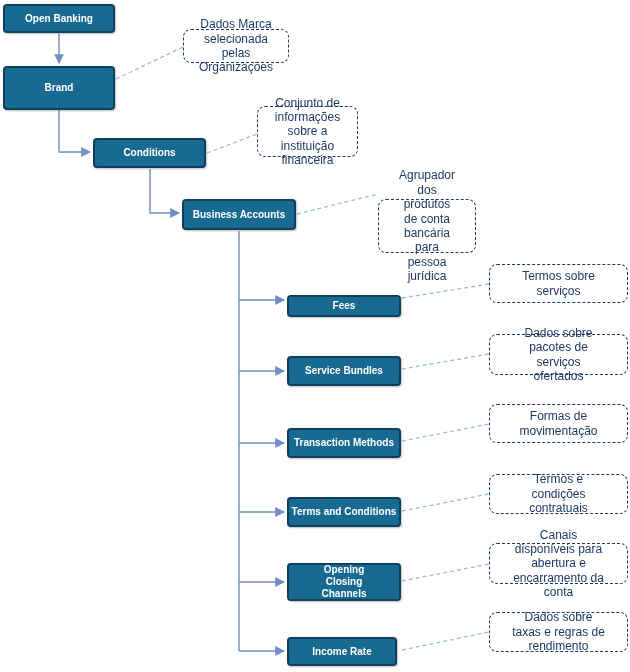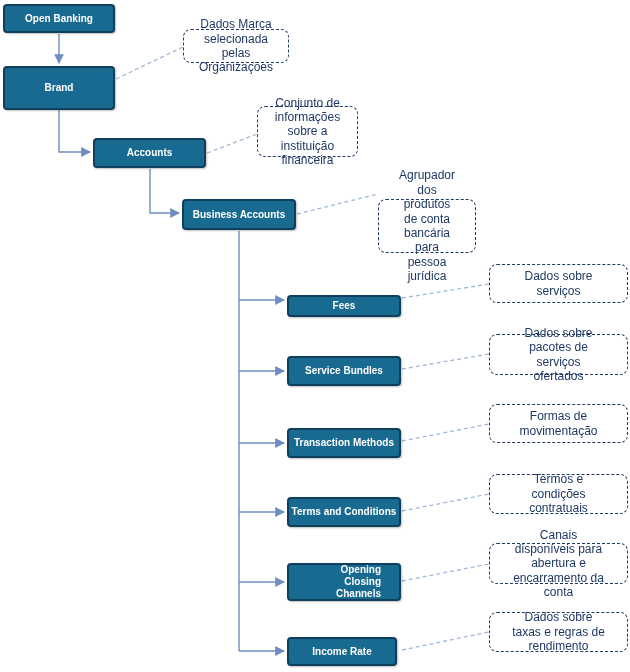--- a/index.html
+++ b/index.html
@@ -19,21 +19,21 @@
   #overlay .solid{stroke:var(--solid-connector);stroke-width:1.4;fill:none;}
   #overlay .dashed{stroke:var(--dashed-connector);stroke-width:1.3;fill:none;stroke-dasharray:4 3;}
   #overlay marker path{fill:var(--solid-connector);}
   .node{
     position:absolute;z-index:1;box-sizing:border-box;
     background:var(--node-fill);border:2px solid var(--node-border);border-radius:4px;
     color:var(--node-text);font-weight:bold;font-size:10px;line-height:1.2;
     display:flex;align-items:center;justify-content:center;text-align:center;
     white-space:nowrap;box-shadow:1px 1px 2px rgba(0,0,0,0.25);
   }
-  .node.wrap{white-space:normal;padding:0 18px;text-align:right;}
+  .node.wrap{white-space:normal;padding:0 18px;}
   .note{
     position:absolute;z-index:1;box-sizing:border-box;
     background:var(--background);border:1px dashed var(--note-border);border-radius:8px;
     color:var(--note-text);font-size:12px;line-height:1.2;
     display:flex;align-items:center;justify-content:center;text-align:center;
     padding:2px 21px;
   }
 </style>
 </head>
 <body>
@@ -69,21 +69,21 @@
     <path class="dashed" d="M402 650 L489 632"></path>
   </svg>
 
   <div class="node" style="left:3px;top:4px;width:112px;height:29px;">
     <span>Open Banking</span>
   </div>
   <div class="node" style="left:3px;top:66px;width:112px;height:44px;">
     <span>Brand</span>
   </div>
   <div class="node" style="left:93px;top:138px;width:113px;height:30px;">
-    <span>Accounts</span>
+    <span>Conditions</span>
   </div>
   <div class="node" style="left:182px;top:199px;width:114px;height:31px;">
     <span>Business Accounts</span>
   </div>
   <div class="node" style="left:287px;top:295px;width:114px;height:22px;">
     <span>Fees</span>
   </div>
   <div class="node" style="left:287px;top:356px;width:114px;height:30px;">
     <span>Service Bundles</span>
   </div>
@@ -103,21 +103,21 @@
   <div class="note" style="left:183px;top:29px;width:106px;height:34px;">
     <span>Dados Marca selecionada pelas Organizações</span>
   </div>
   <div class="note" style="left:257px;top:106px;width:101px;height:51px;">
     <span>Conjunto de informações sobre a instituição financeira</span>
   </div>
   <div class="note" style="left:378px;top:167px;width:98px;height:54px;margin-top:32px;">
     <span>Agrupador dos produtos de conta bancária para pessoa jurídica</span>
   </div>
   <div class="note" style="left:489px;top:264px;width:139px;height:39px;">
-    <span>Dados sobre serviços</span>
+    <span>Termos sobre serviços</span>
   </div>
   <div class="note" style="left:489px;top:404px;width:139px;height:39px;">
     <span>Formas de movimentação</span>
   </div>
   <div class="note" style="left:489px;top:334px;width:139px;height:41px;">
     <span>Dados sobre pacotes de serviços ofertados</span>
   </div>
   <div class="note" style="left:489px;top:474px;width:139px;height:40px;justify-content:flex-end;">
     <span>Termos e condições contratuais</span>
   </div>

